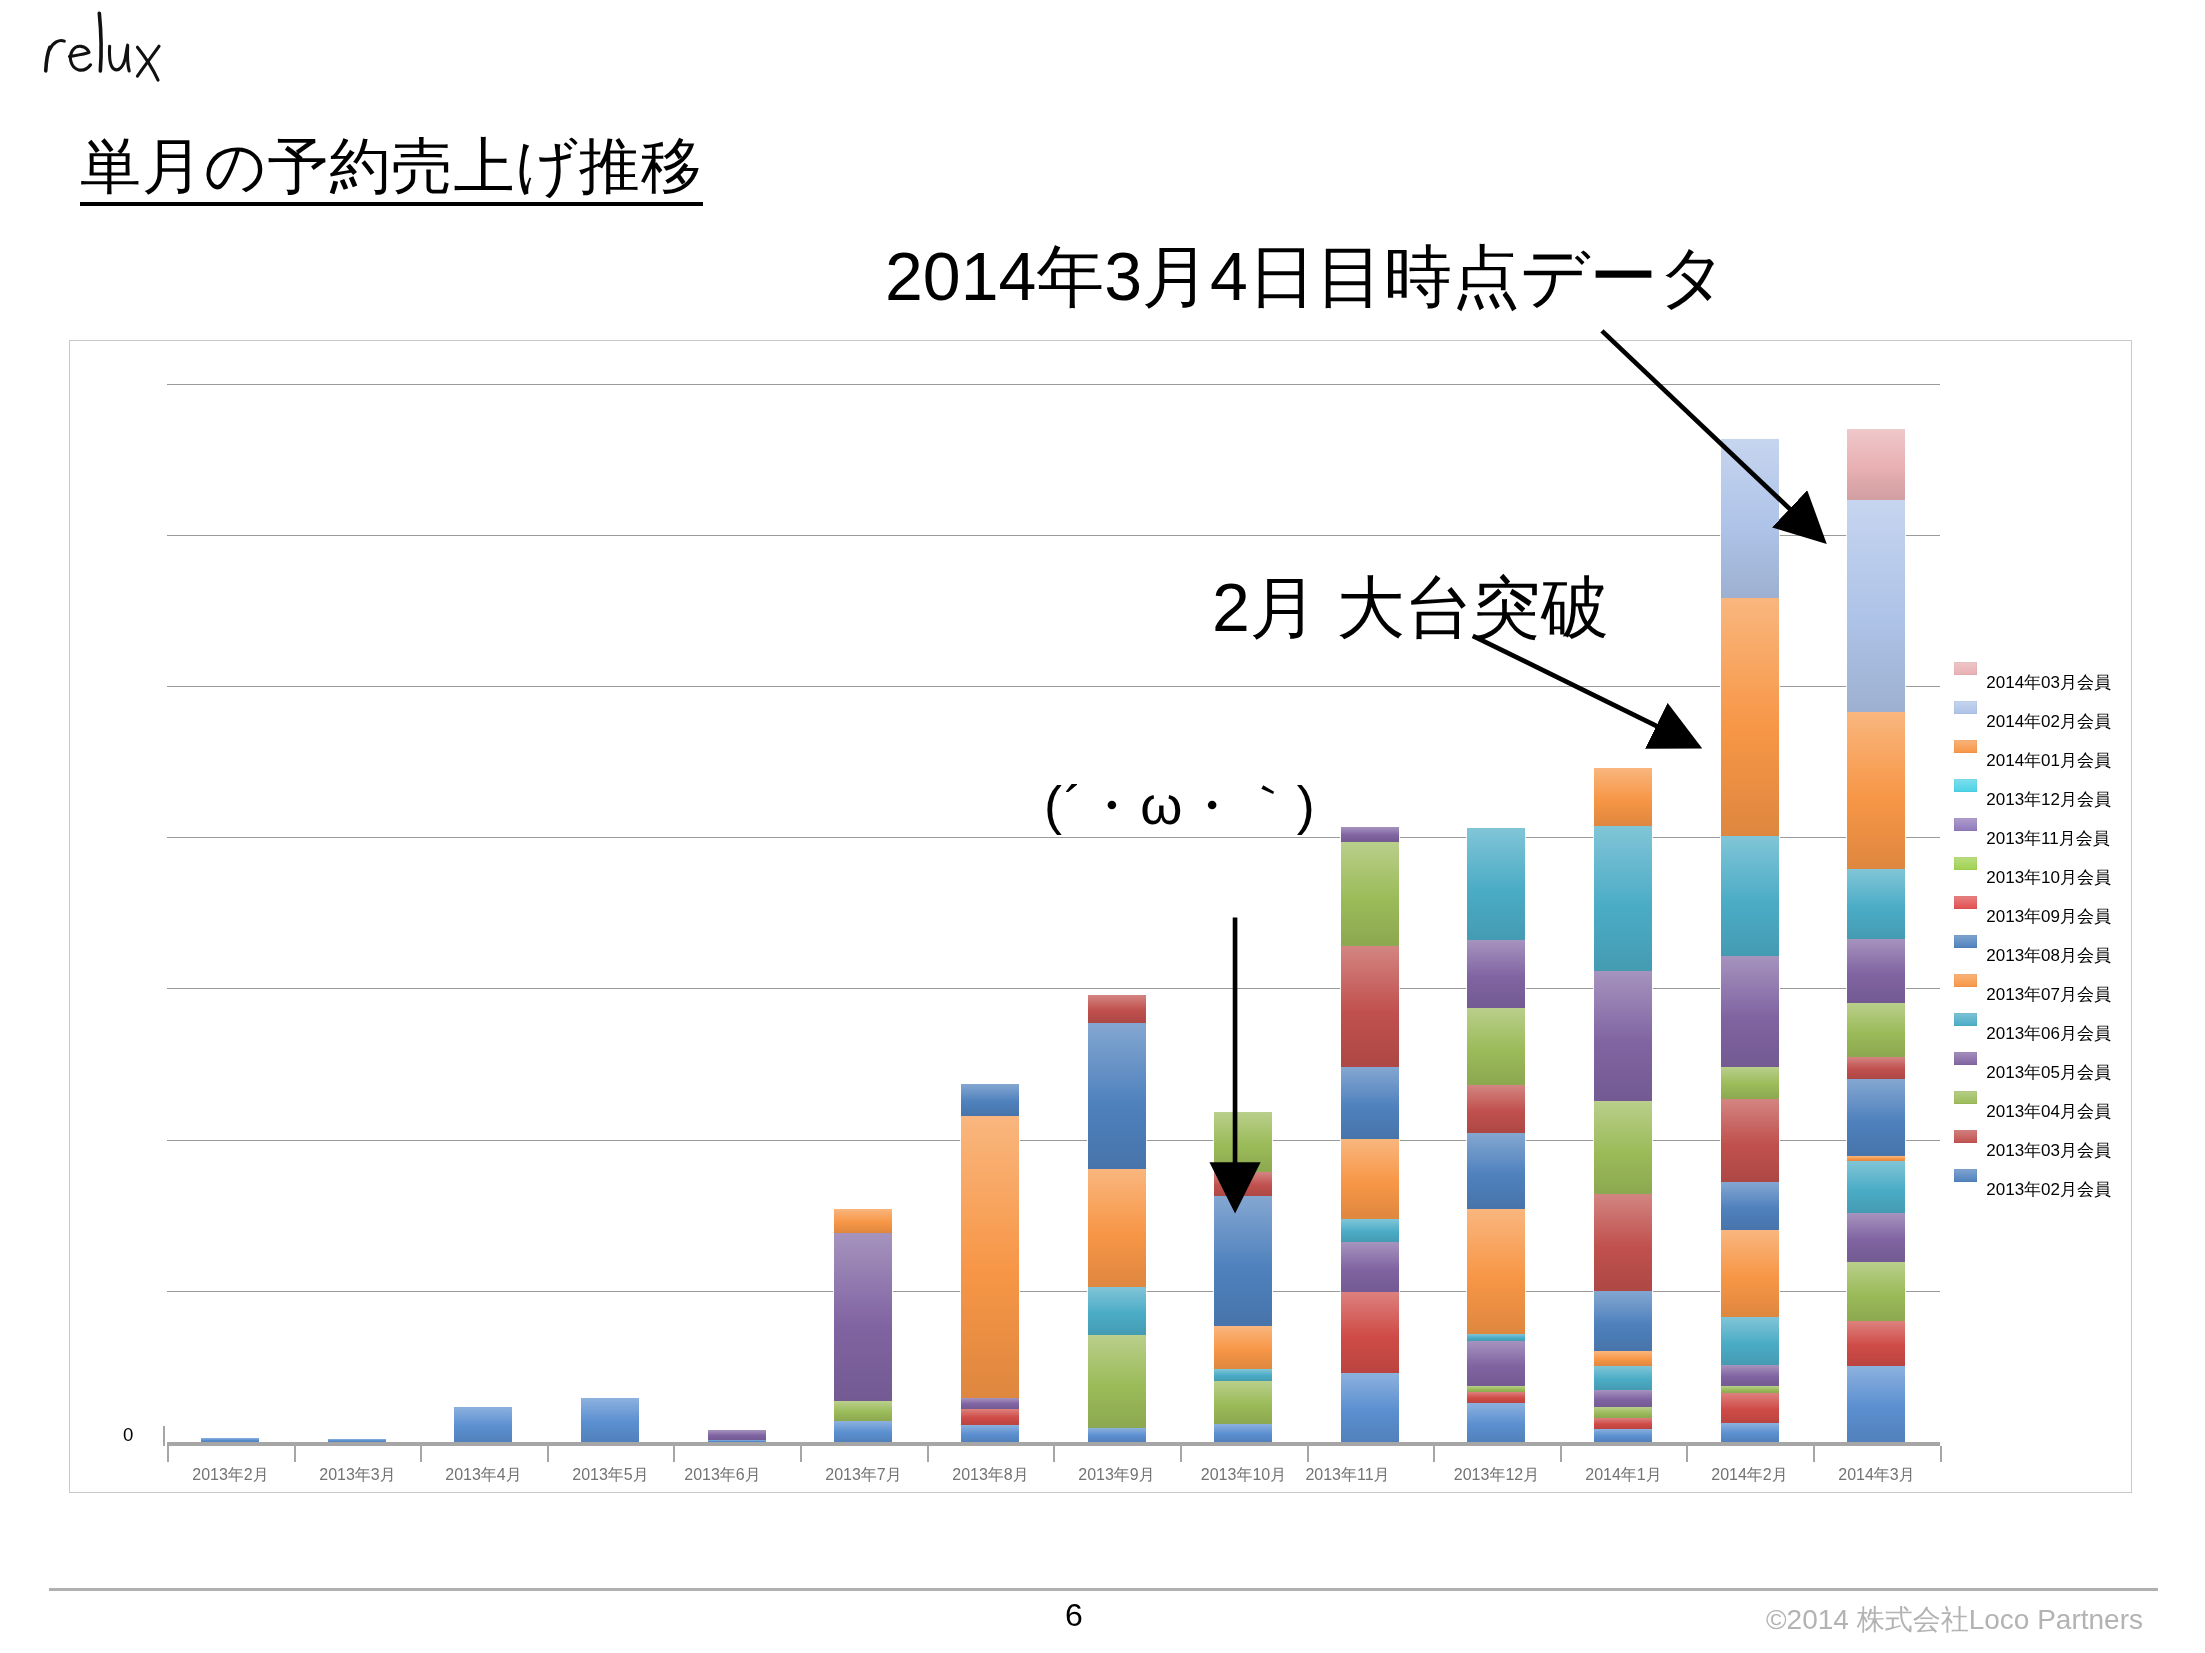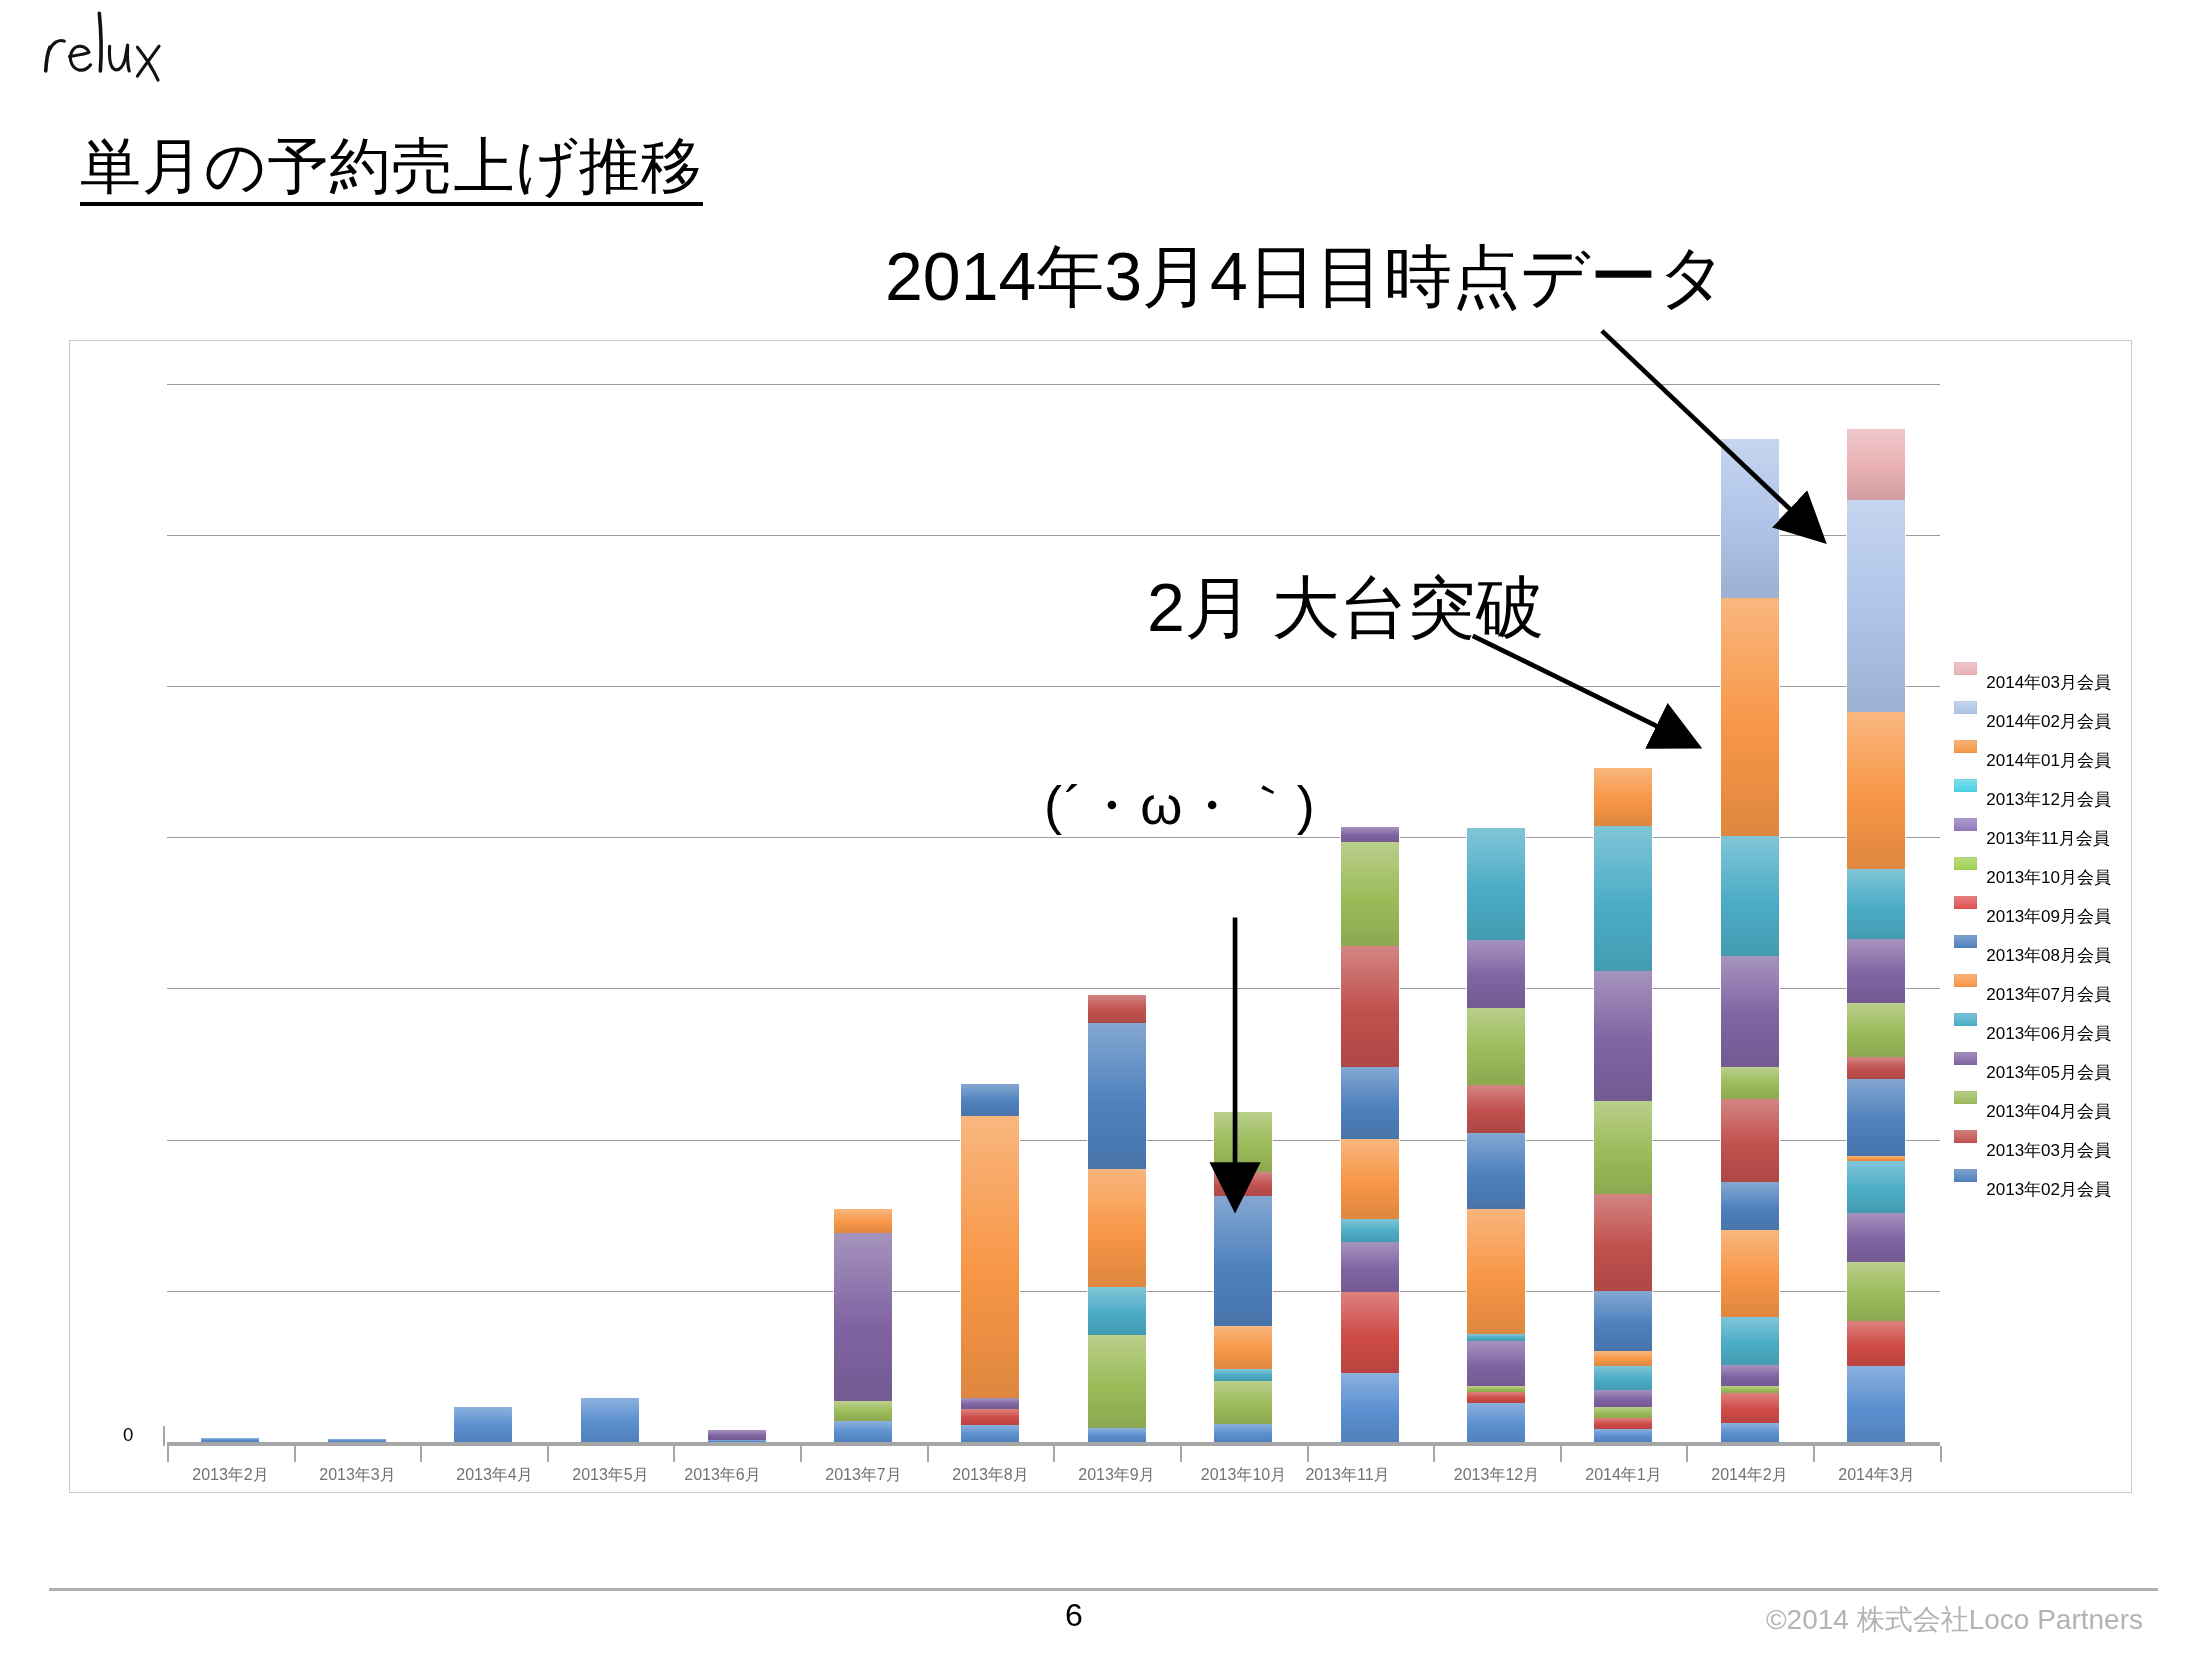--- a/index.html
+++ b/index.html
@@ -81,21 +81,21 @@
     font-size:17px;color:#000;white-space:nowrap;
     font-family:"Liberation Sans","DejaVu Sans",sans-serif;
     margin-top:28px;
   }
   
   .annot{
     position:absolute;font-size:68px;color:#000;white-space:nowrap;
     line-height:1;
   }
   #annot-date{left:885px;top:242px;}
-  #annot-feb{left:1147px;top:573px;}
+  #annot-feb{left:1212px;top:573px;}
   #annot-kaomoji{left:1044px;top:778px;font-size:54px;letter-spacing:2.1px;}
   .arrow-svg{position:absolute;overflow:visible;}
   
   #footer-rule{
     position:absolute;left:49px;top:1588px;width:2109px;height:3.1px;
     background:#b0b0b0;
   }
   #page-number{
     position:absolute;left:1065px;top:1597px;
     font-size:32px;color:#000;
@@ -275,21 +275,21 @@
       <div class="xtick" style="left: 1140px;"></div>
       <div class="xtick" style="left: 1266px;"></div>
       <div class="xtick" style="left: 1393px;"></div>
       <div class="xtick" style="left: 1519px;"></div>
       <div class="xtick" style="left: 1646px;"></div>
       <div class="xtick" style="left: 1773px;"></div>
     </div>
   <div id="xlabels">
       <div class="xlabel" style="left: 0px; width: 127px;">2013年2月</div>
       <div class="xlabel" style="left: 127px; width: 127px;">2013年3月</div>
-      <div class="xlabel" style="left: 264px; width: 127px;">2013年4月</div>
+      <div class="xlabel" style="left: 253px; width: 127px;">2013年4月</div>
       <div class="xlabel" style="left: 380px; width: 127px;">2013年5月</div>
       <div class="xlabel" style="left: 492px; width: 127px;">2013年6月</div>
       <div class="xlabel" style="left: 633px; width: 127px;">2013年7月</div>
       <div class="xlabel" style="left: 760px; width: 127px;">2013年8月</div>
       <div class="xlabel" style="left: 886px; width: 127px;">2013年9月</div>
       <div class="xlabel" style="left: 1013px; width: 127px;">2013年10月</div>
       <div class="xlabel" style="left: 1117px; width: 127px;">2013年11月</div>
       <div class="xlabel" style="left: 1266px; width: 127px;">2013年12月</div>
       <div class="xlabel" style="left: 1393px; width: 127px;">2014年1月</div>
       <div class="xlabel" style="left: 1519px; width: 127px;">2014年2月</div>

